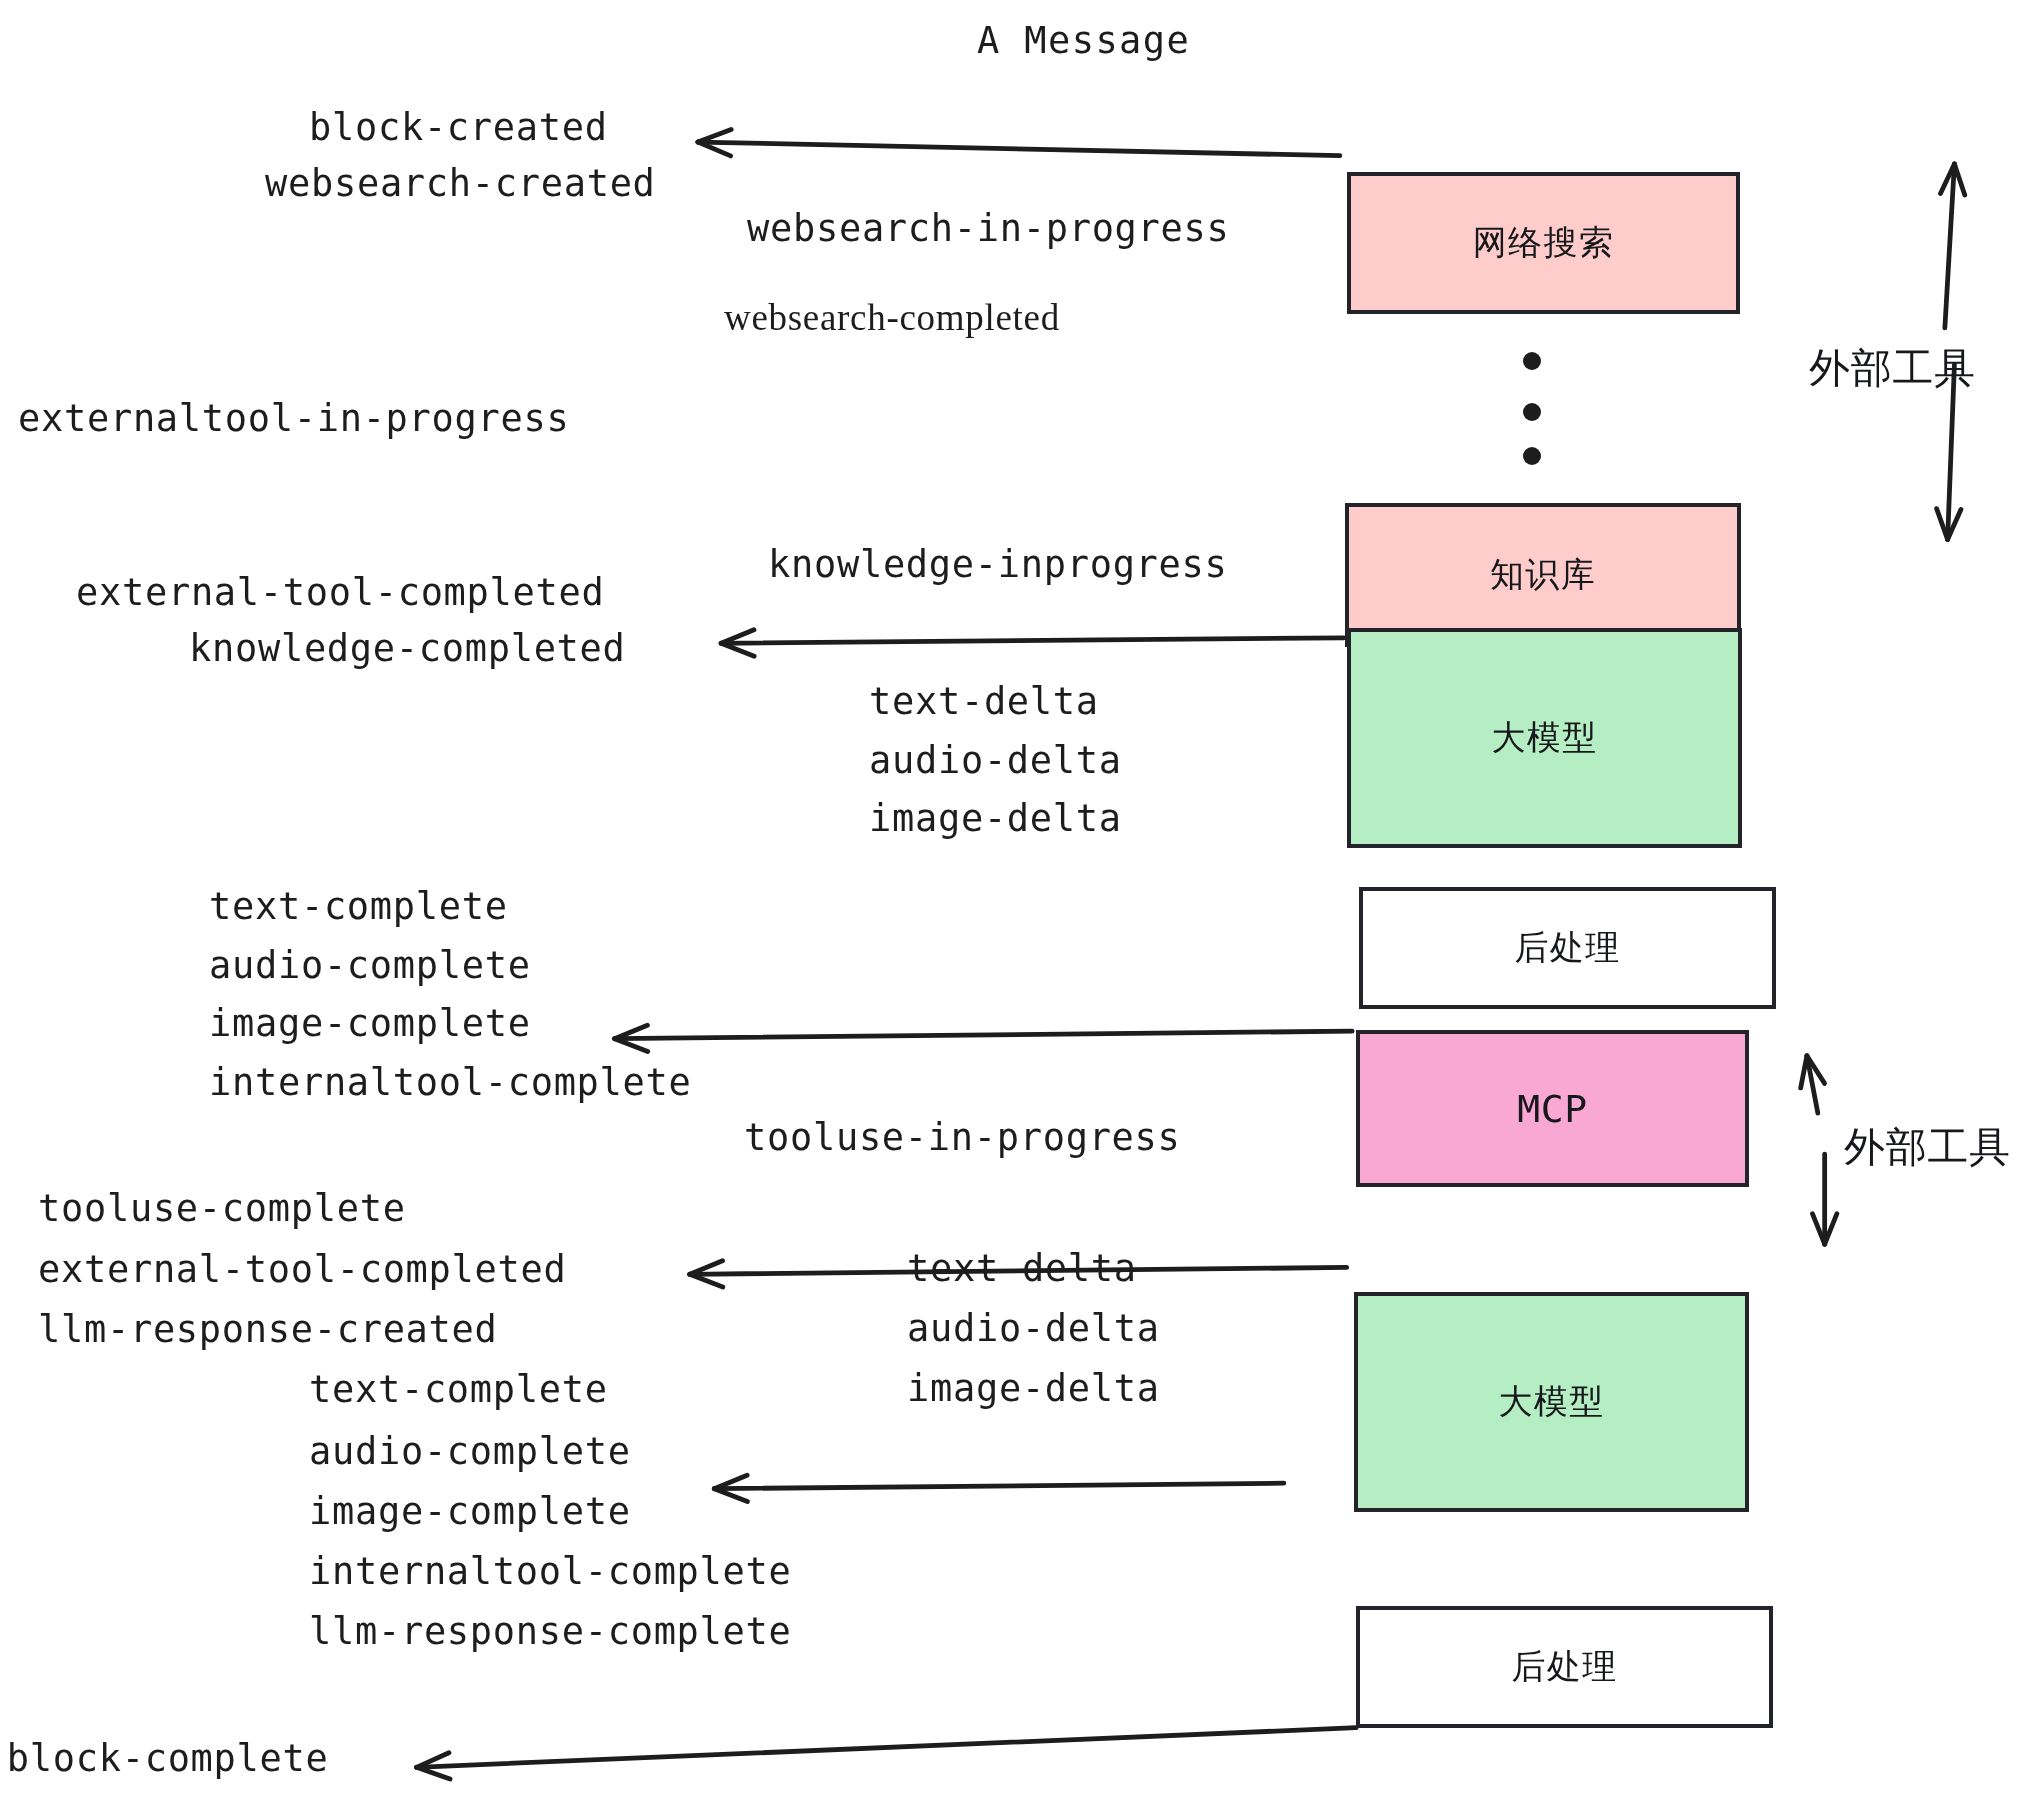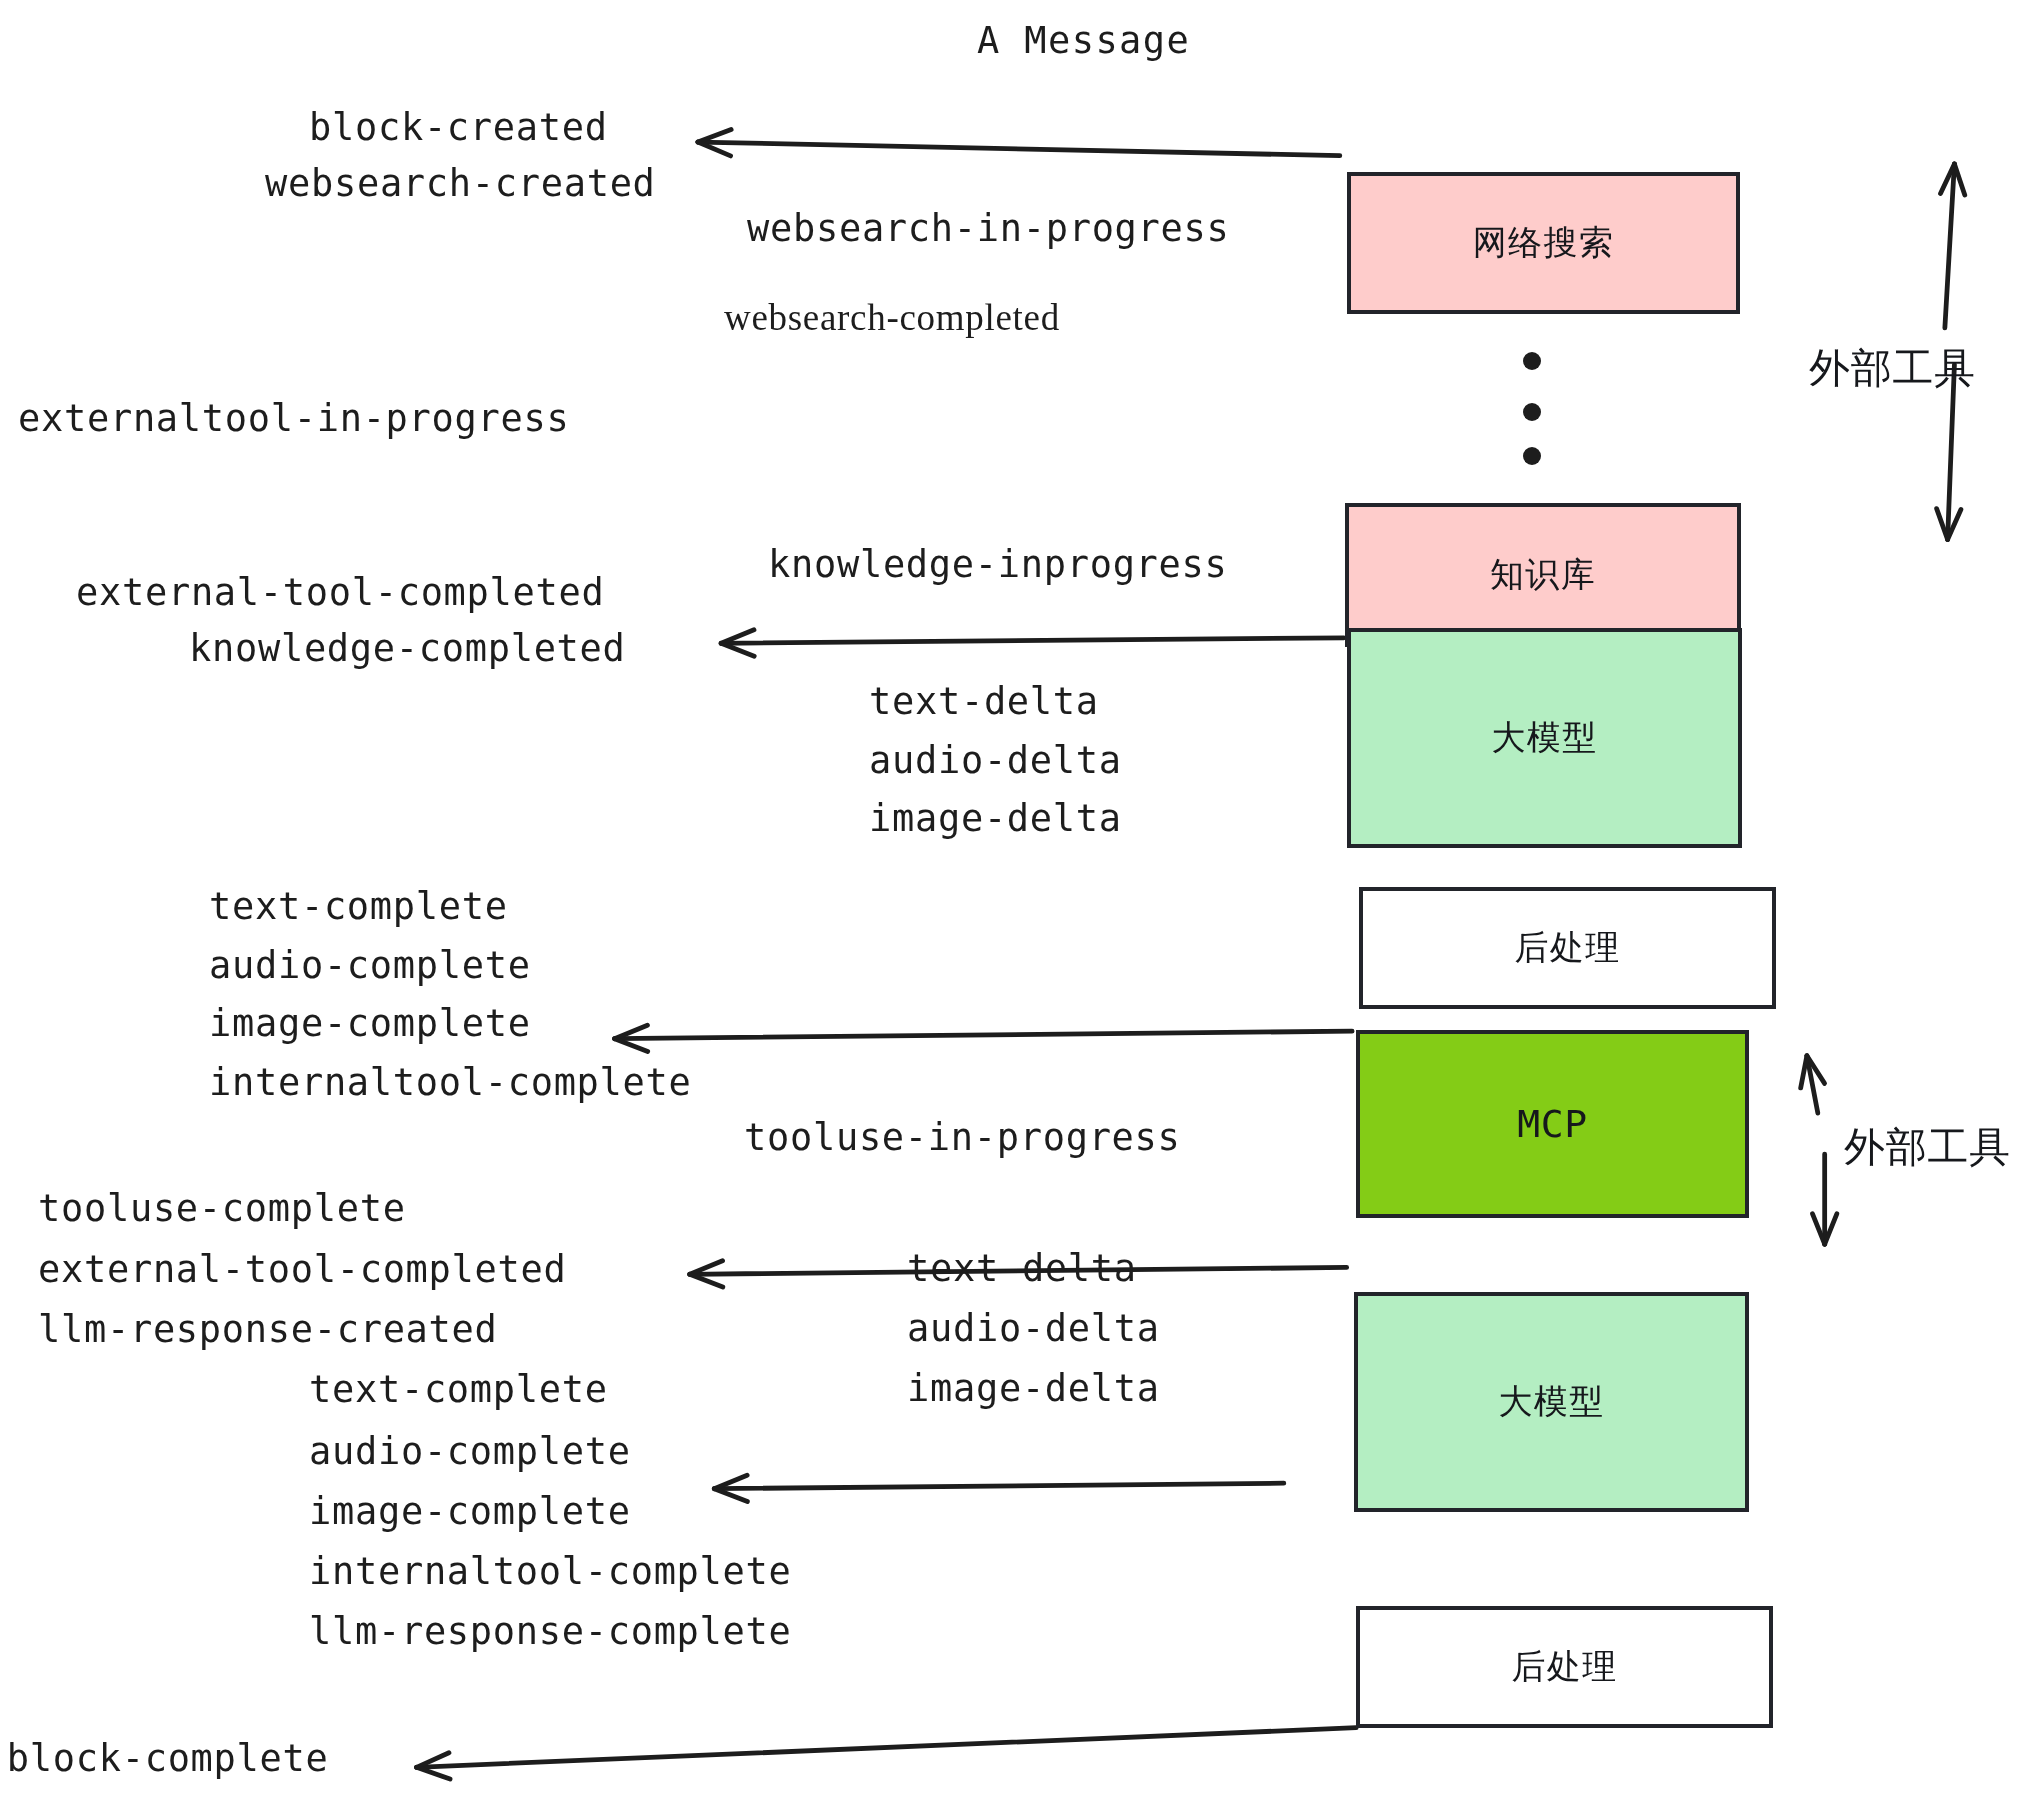--- a/index.html
+++ b/index.html
@@ -159,21 +159,21 @@
       </div>
       <div class="box" style="left: 1345px; top: 503px; width: 396px; height: 144px; background: rgb(254, 204, 203);">
         <span>知识库</span>
       </div>
       <div class="box" style="left: 1347px; top: 628px; width: 395px; height: 220px; background: rgb(180, 238, 194);">
         <span>大模型</span>
       </div>
       <div class="box" style="left: 1359px; top: 887px; width: 417px; height: 122px; background: rgb(255, 255, 255);">
         <span>后处理</span>
       </div>
-      <div class="box mcp" style="left: 1356px; top: 1030px; width: 393px; height: 188px; background: #84cc16;">
+      <div class="box mcp" style="left: 1356px; top: 1030px; width: 393px; height: 157px; background: #f9a8d4;">
         <span>MCP</span>
       </div>
       <div class="box" style="left: 1354px; top: 1292px; width: 395px; height: 220px; background: rgb(180, 238, 194);">
         <span>大模型</span>
       </div>
       <div class="box" style="left: 1356px; top: 1606px; width: 417px; height: 122px; background: rgb(255, 255, 255);">
         <span>后处理</span>
       </div>
     </div>
 

